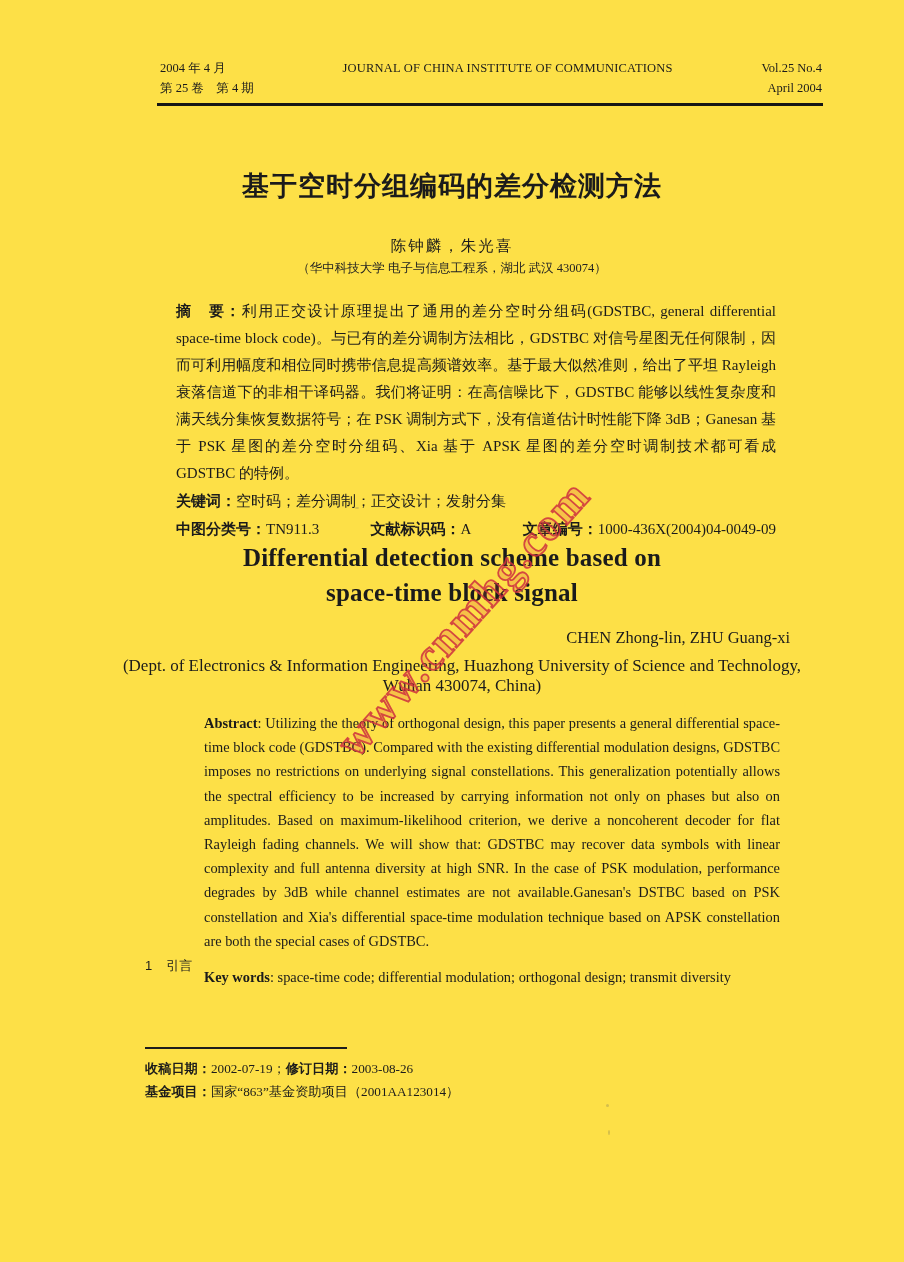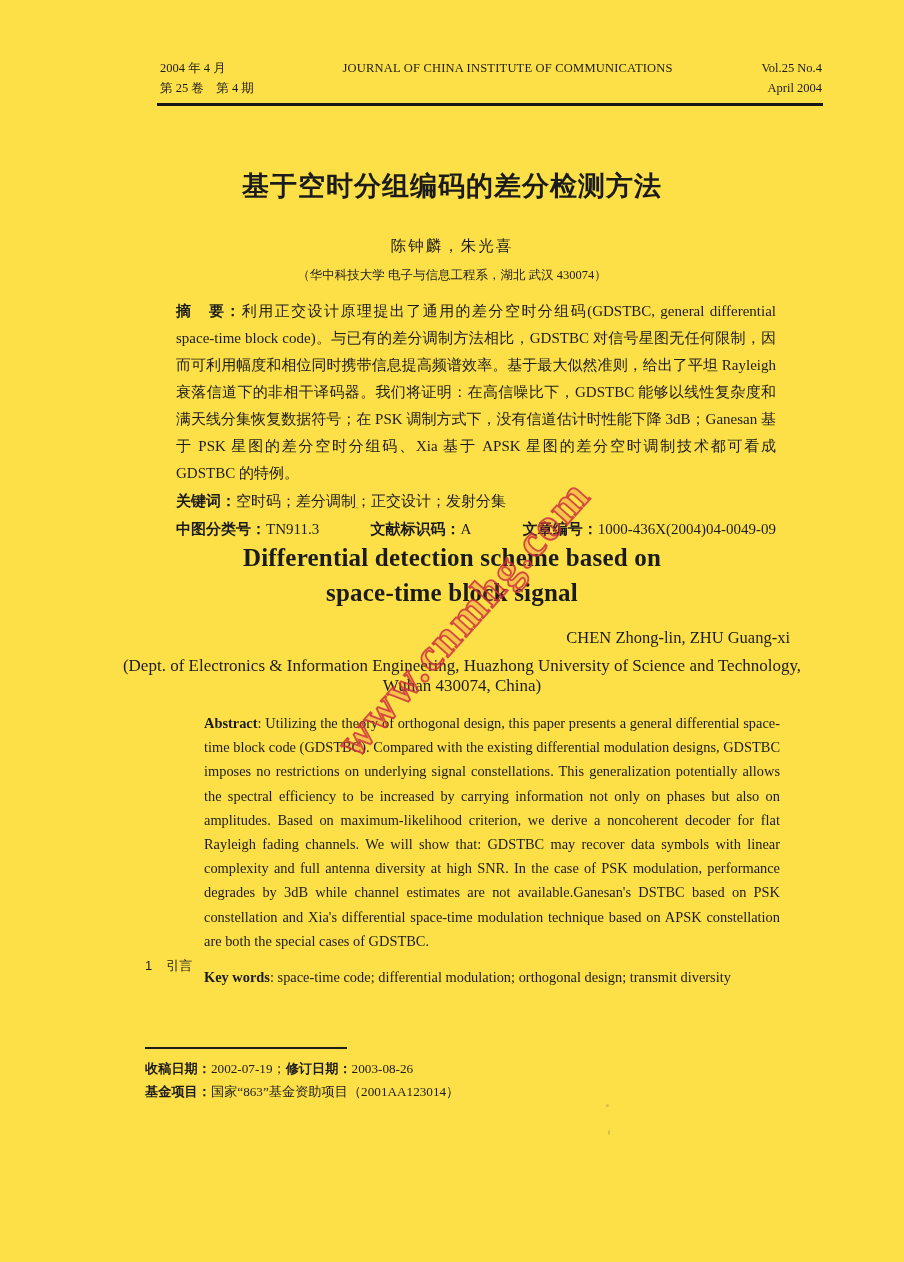--- a/index.html
+++ b/index.html
@@ -36,21 +36,21 @@
     position: absolute; top: 168px; left: 114px; width: 676px;
     text-align: center; font-size: 27px; font-weight: 700;
     font-family: "Liberation Sans", "DejaVu Sans", sans-serif;
     letter-spacing: 1px; margin: 0;
   }
   .authors-cn {
     position: absolute; top: 236px; left: 114px; width: 676px;
     text-align: center; font-size: 15.5px; letter-spacing: 2px;
   }
   .affil-cn {
-    position: absolute; top: 267px; left: 114px; width: 676px;
+    position: absolute; top: 260px; left: 114px; width: 676px;
     text-align: center; font-size: 12.5px; color: #222;
   }
 
   
   .abstract-cn {
     position: absolute; top: 297px; left: 176px; width: 600px;
     font-size: 15px; line-height: 27px; text-align: justify;
   }
   .abstract-cn p { margin: 0; }
   .lbl-hei {

